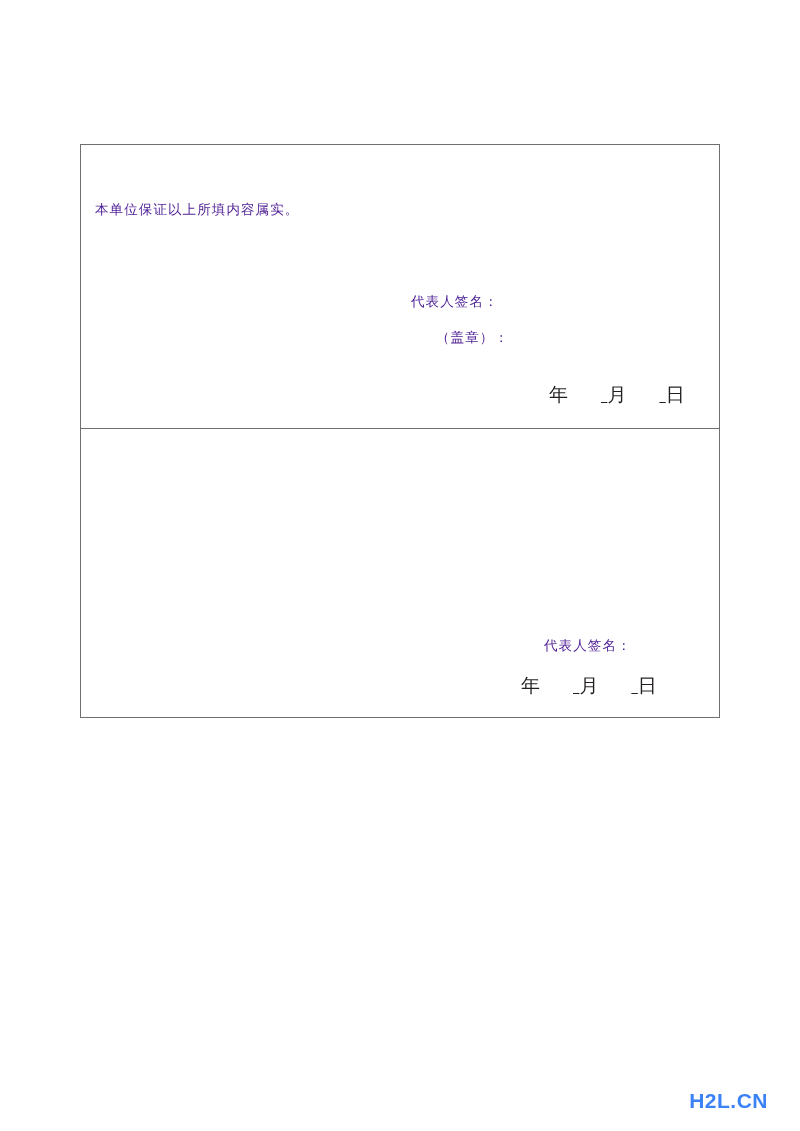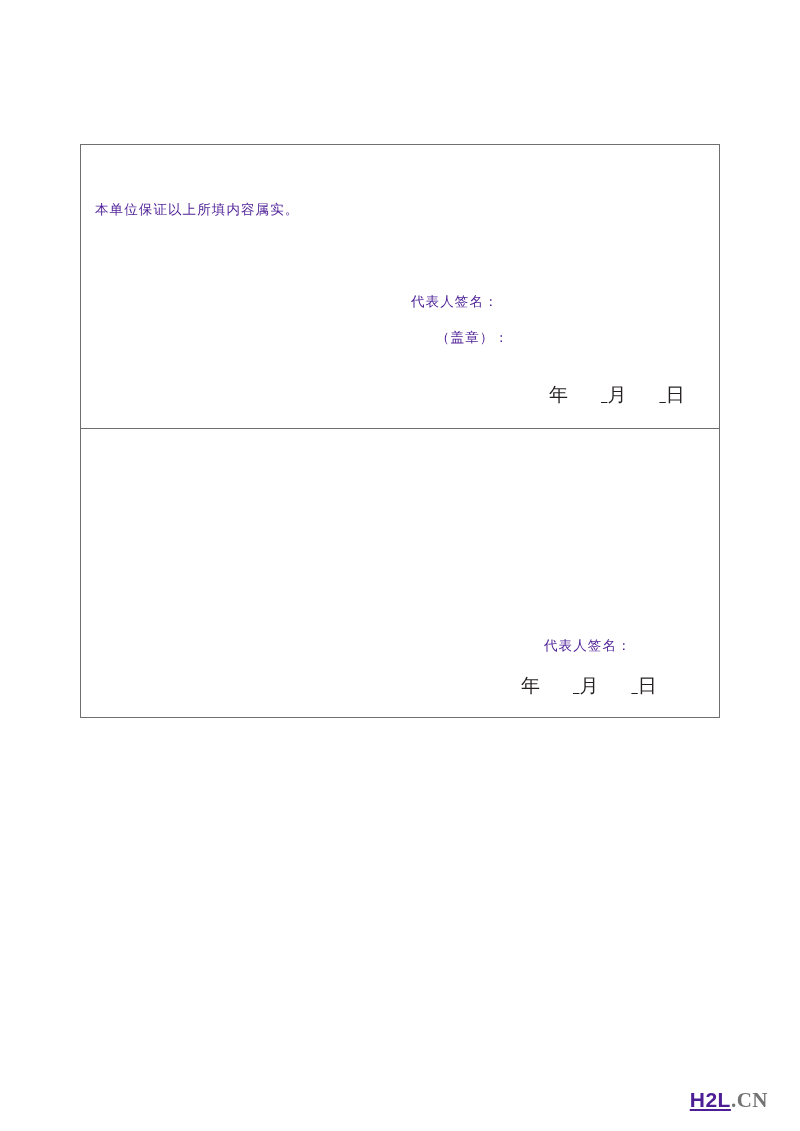--- a/index.html
+++ b/index.html
@@ -115,22 +115,22 @@
 
   .watermark {
     position: absolute;
     right: 32px;
     bottom: 18px;
     font-size: 21px;
     font-weight: bold;
     letter-spacing: 0.5px;
     font-family: "Liberation Sans", sans-serif;
   }
-  .watermark .wm-red { color: #4c1d95; text-decoration: underline; }
-  .watermark .wm-dark { color: #737373; font-family: Liberation Serif, serif; }
+  .watermark .wm-red { color: #3b82f6; }
+  .watermark .wm-dark { color: #3b82f6; }
 </style>
 </head>
 <body>
 
 <div class="page">
 
   <div class="form-table">
 
     <div class="row row-guarantee">
       <div class="cell-text guarantee-lead">本单位保证以上所填内容属实。</div>

